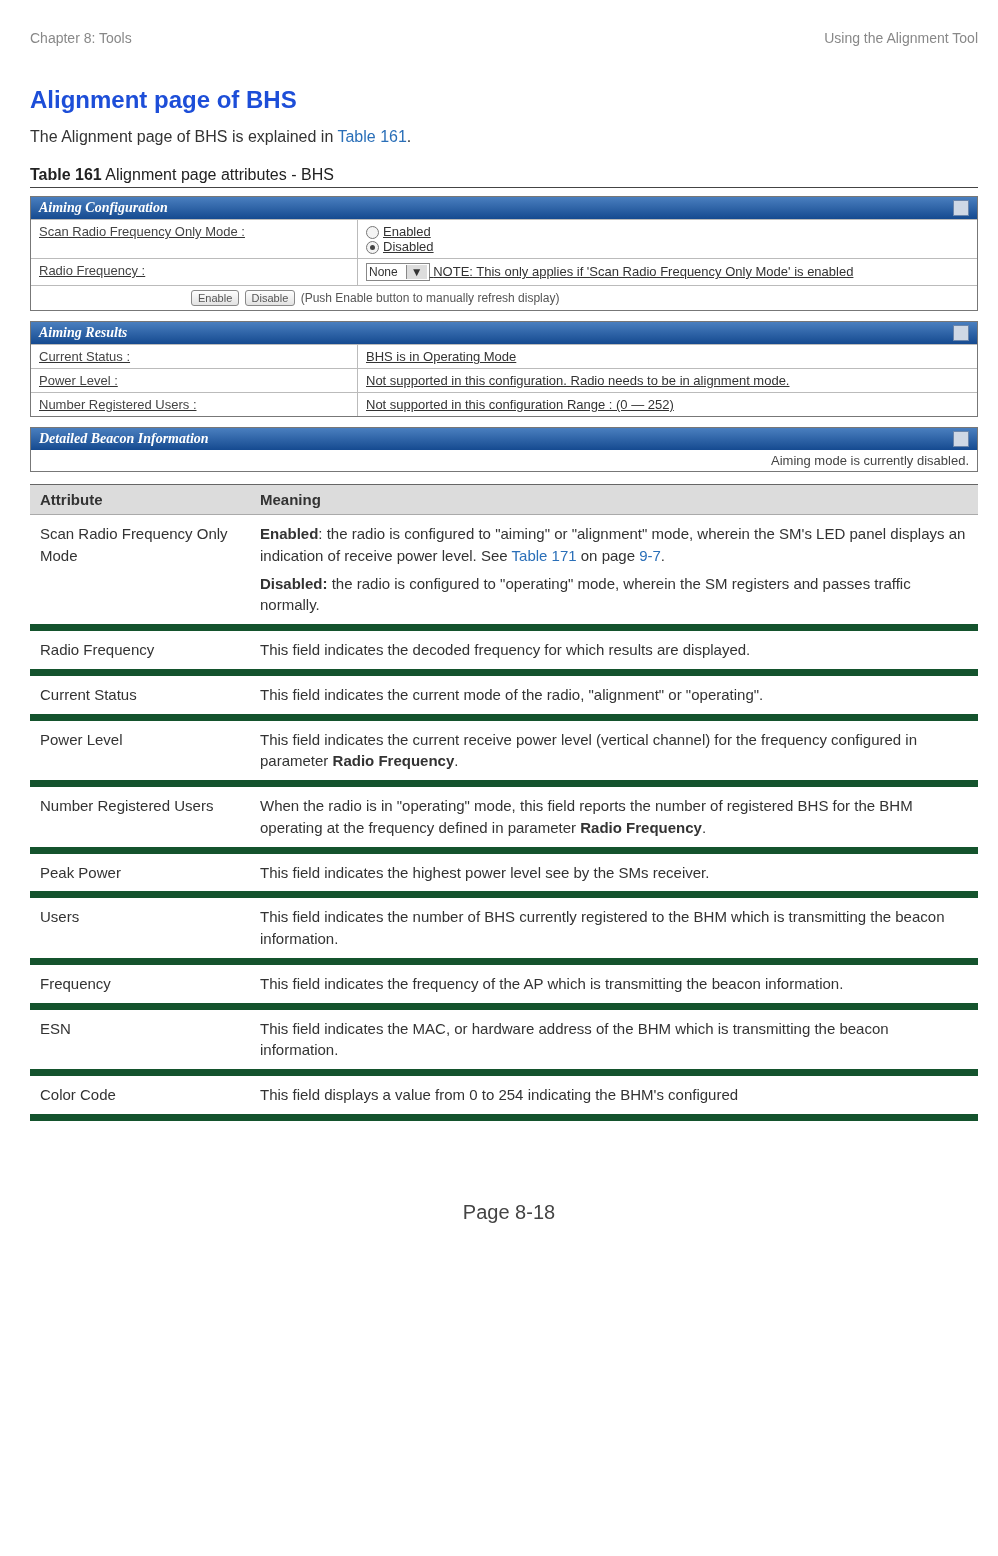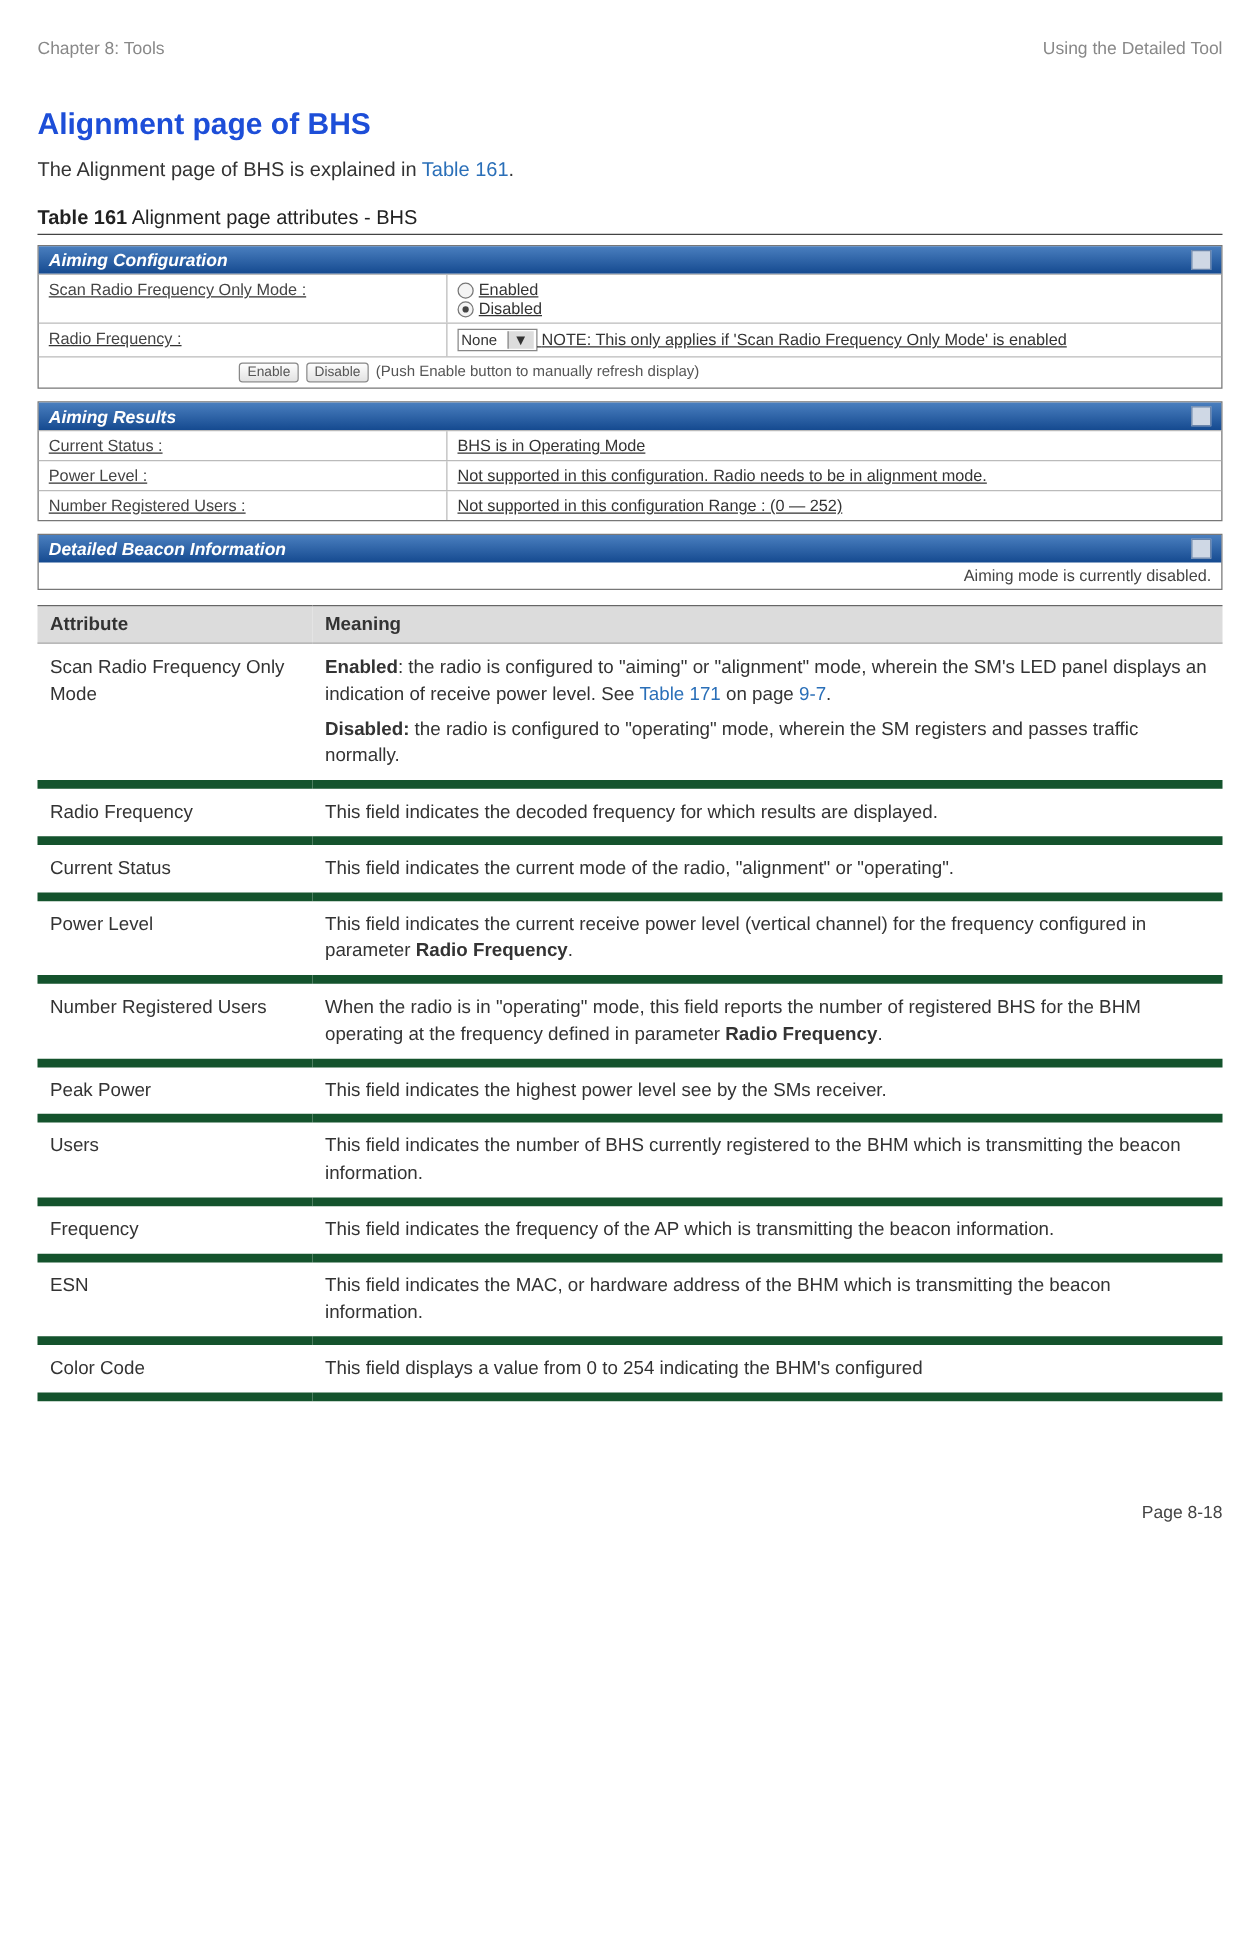--- a/index.html
+++ b/index.html
@@ -52,20 +52,21 @@
   .panel-title {
     background: linear-gradient(#4a7fbf, #154a90);
     color: #fff;
     font-weight: bold;
     font-size: 14px;
     font-style: italic;
     padding: 3px 8px;
     display: flex;
     justify-content: space-between;
     align-items: center;
+    font-family: Liberation Serif, serif;
   }
   .panel-title .collapse-box {
     width: 14px;
     height: 14px;
     background: #cfd8e5;
     border: 1px solid #6a85ab;
   }
   .panel-row {
     display: flex;
     border-top: 1px solid #bbb;
@@ -153,34 +154,34 @@
     font-size: 15px;
     padding: 8px 10px;
     border-bottom: 7px solid #14532d;
     vertical-align: top;
     line-height: 1.45;
   }
   table.attr td:first-child { width: 200px; }
   .bold { font-weight: bold; }
   .footer {
     margin-top: 80px;
-    text-align: right;
-    font-size: 14px;
+    text-align: center;
+    font-size: 20px;
     color: #444;
     padding-left: 10px;
   }
 </style>
 </head>
 <body>
 
 <div class="page">
 
   <div class="header-row">
     <span>Chapter 8:  Tools</span>
-    <span>Using the Detailed Tool</span>
+    <span>Using the Alignment Tool</span>
   </div>
 
   <h2 class="section-title">Alignment page of BHS</h2>
 
   <p class="intro">
     <span>The Alignment page of BHS is explained in </span><span class="link">Table 161</span><span>.</span>
   </p>
 
   <div class="table-caption">
     <span>Table 161</span><span class="normal"> Alignment page attributes - BHS</span>

